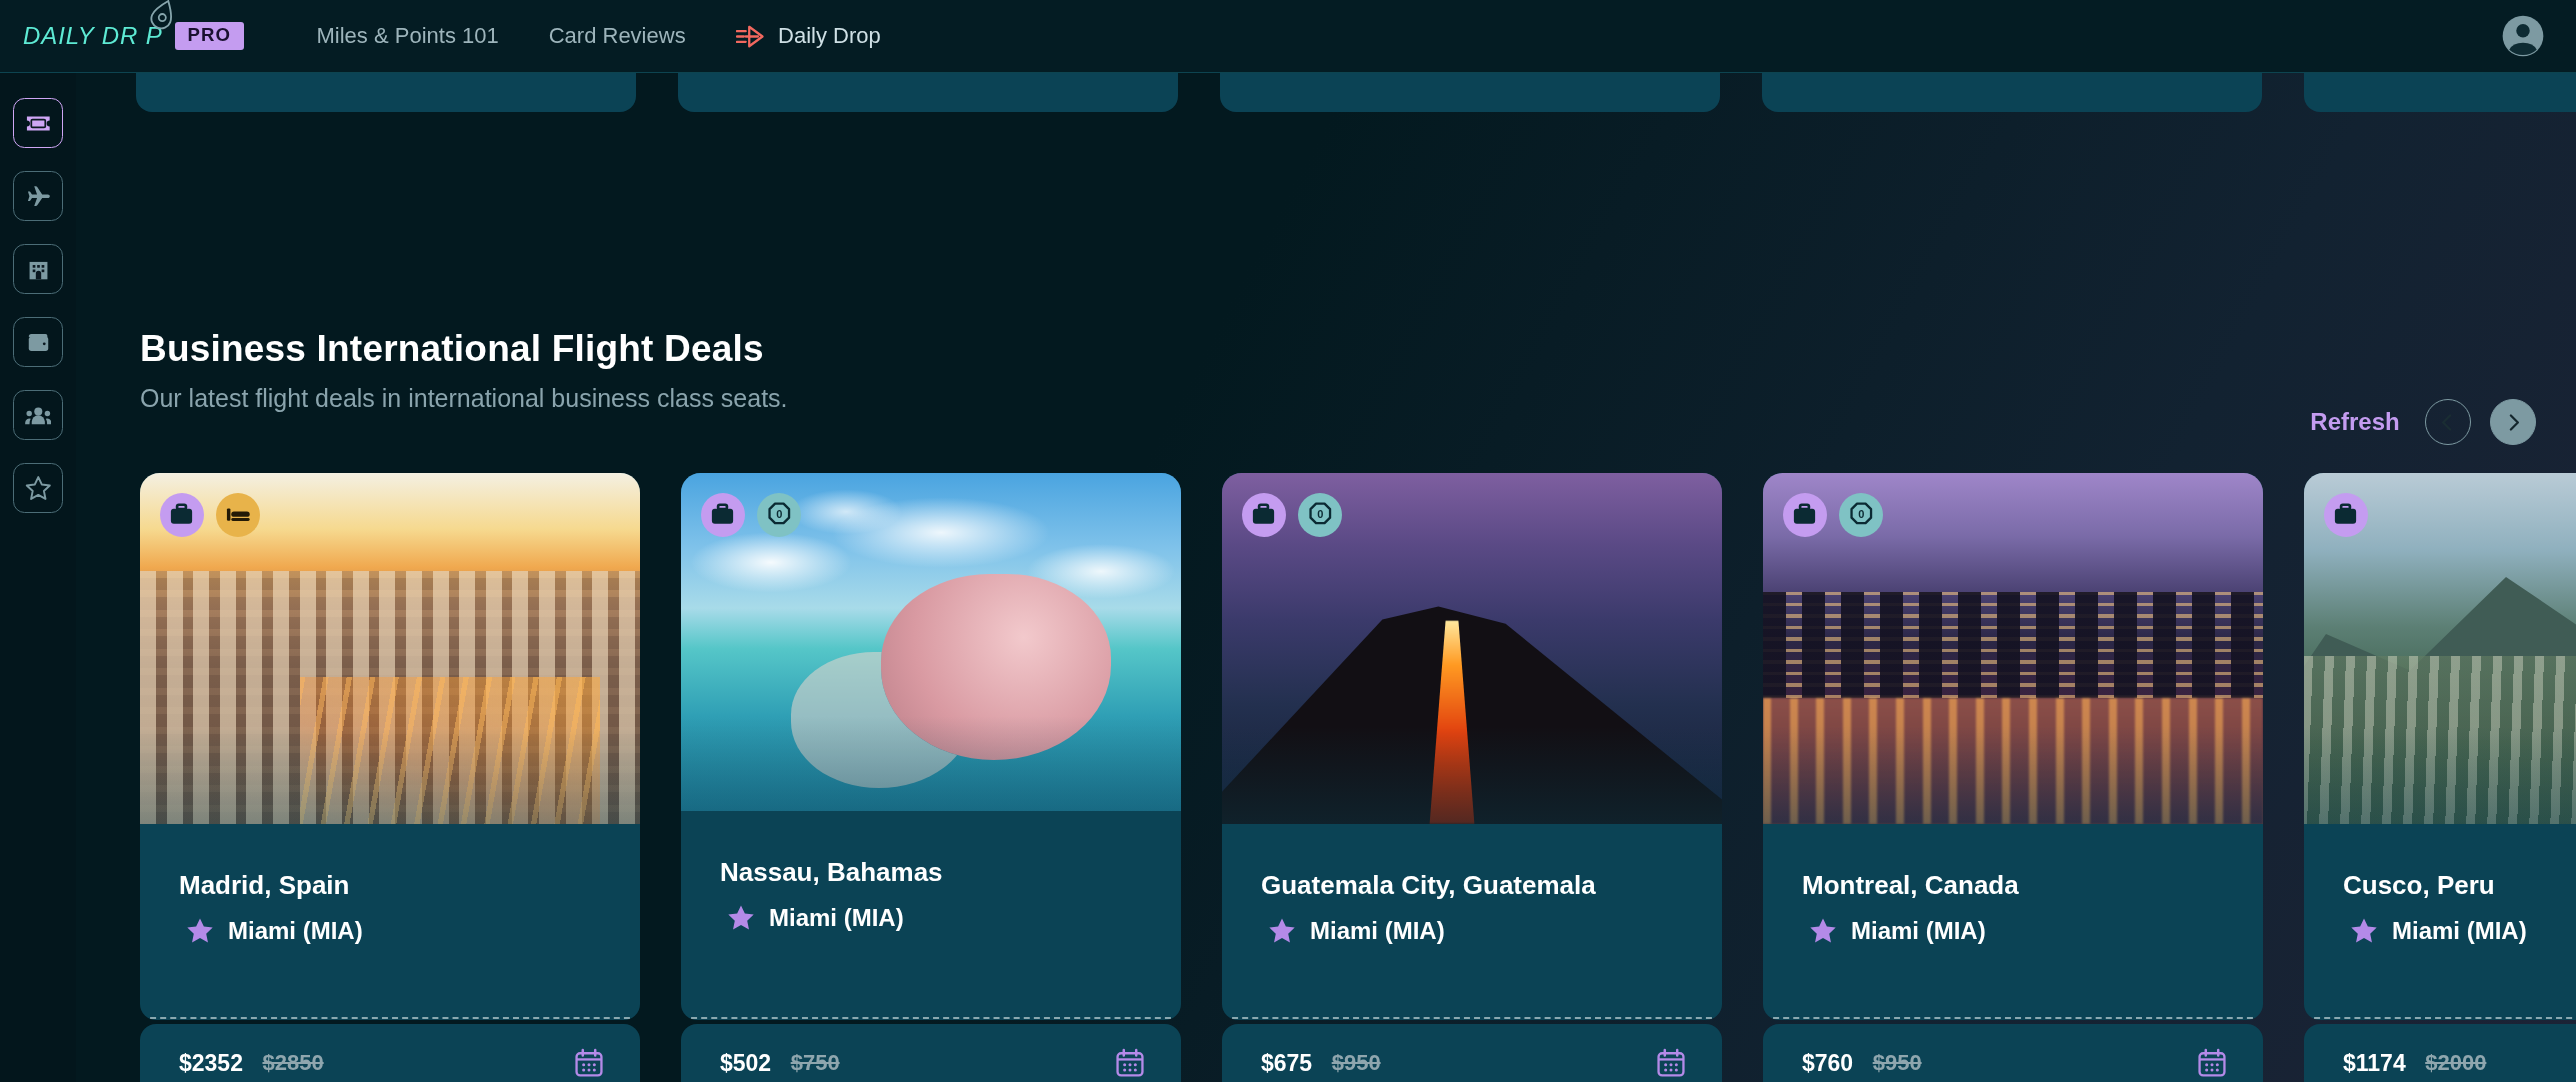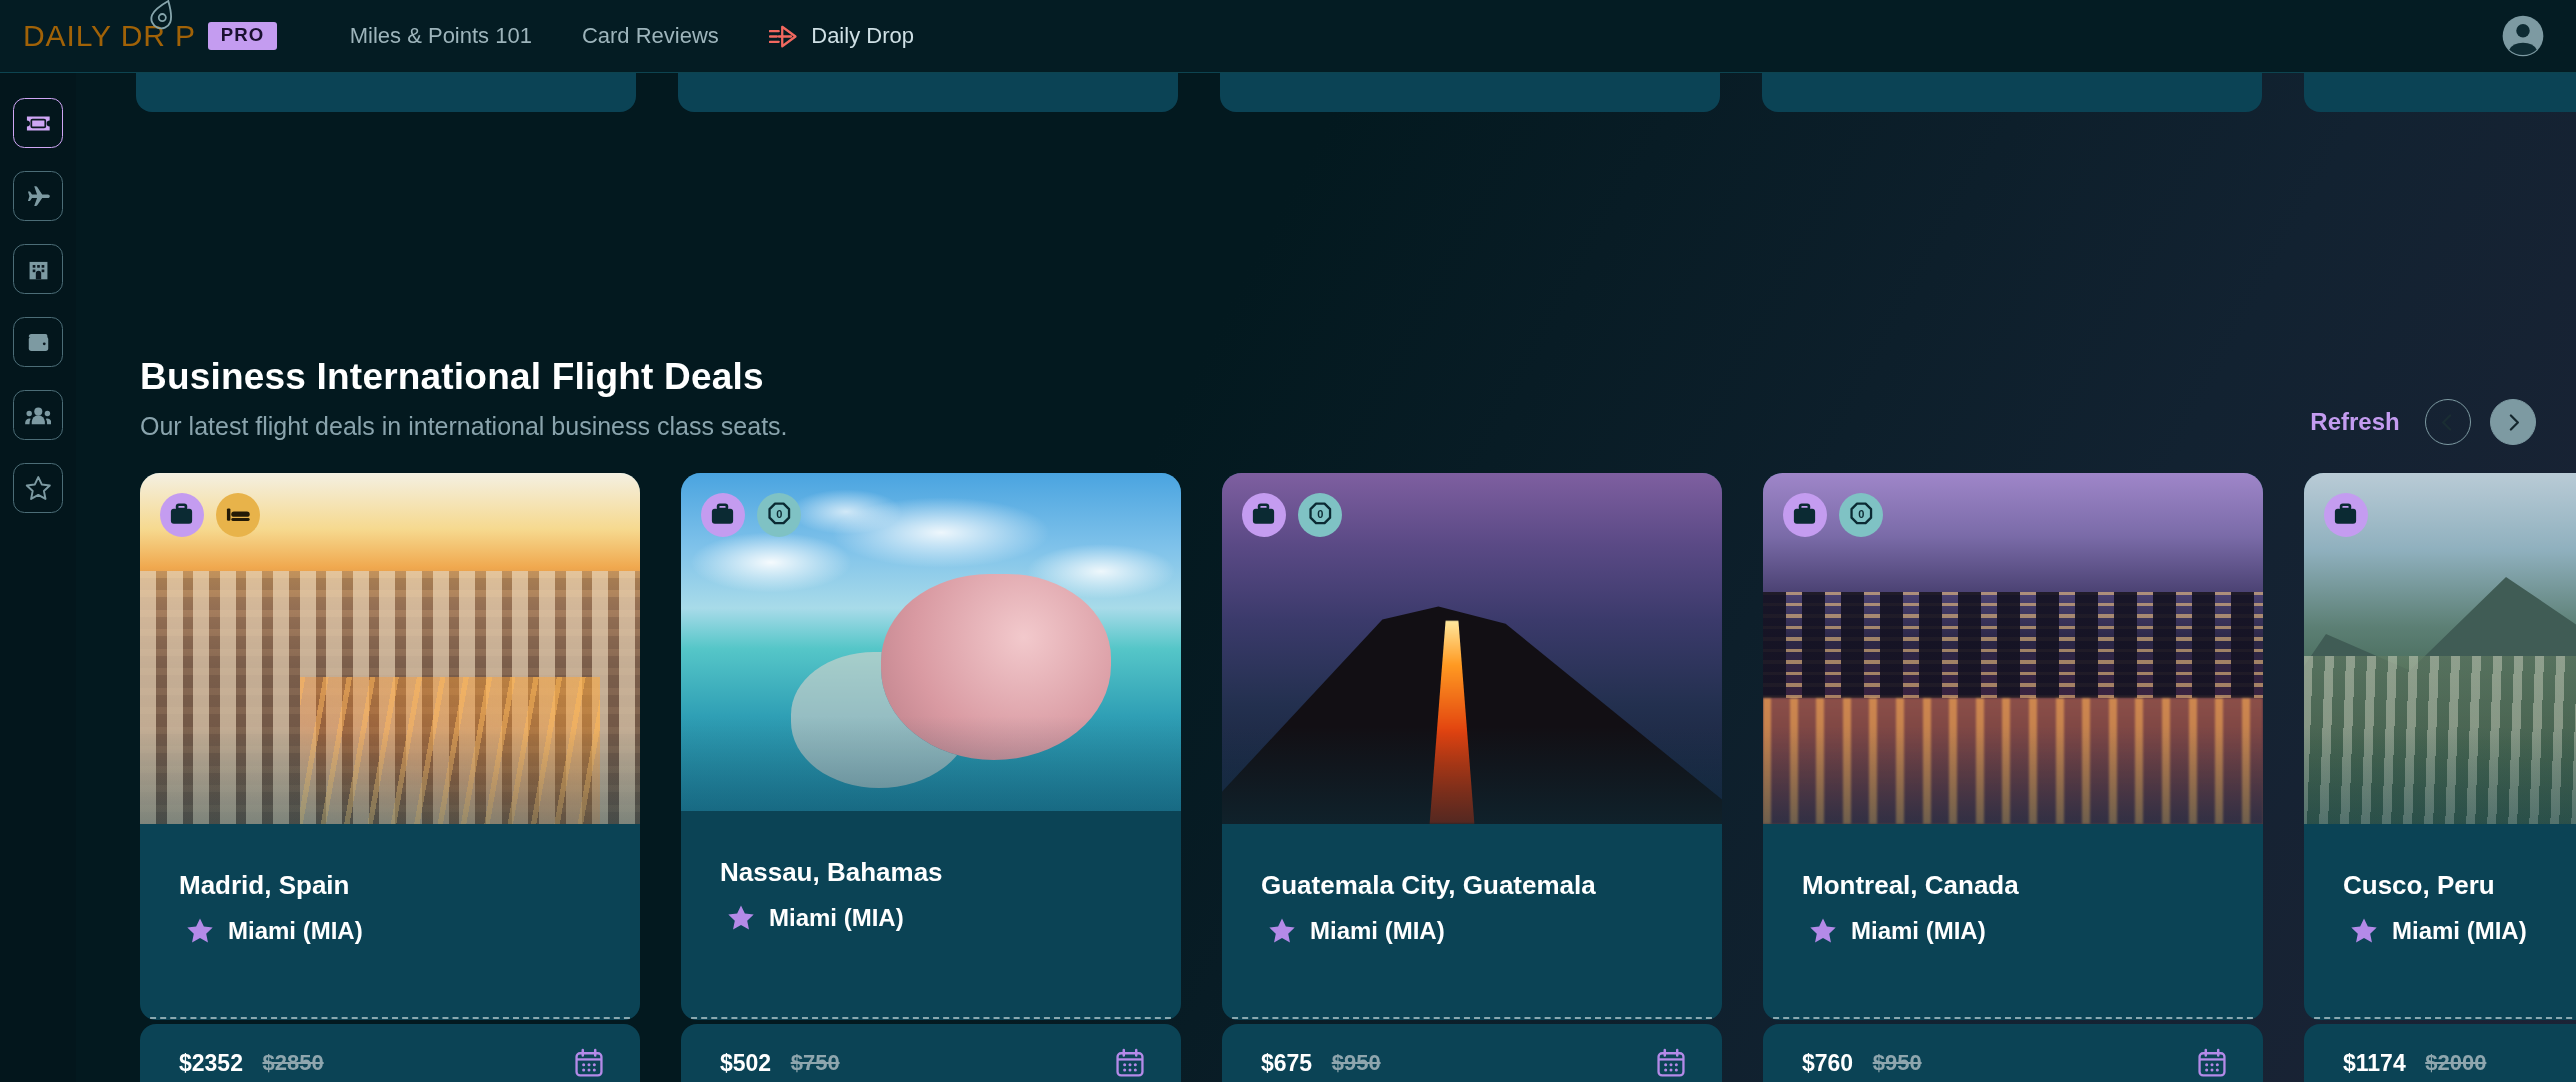--- a/index.html
+++ b/index.html
@@ -31,26 +31,27 @@
     align-items: center;
     z-index: 50;
   }
   .brand {
     display: flex;
     align-items: center;
     gap: 12.4px;
     margin-left: 23px;
   }
   .brand-word {
-    font-size: 30px;
+    font-size: 24px;
     letter-spacing: 0.9px;
-    color: #a16207;
+    color: #5eead4;
     font-weight: 400;
     position: relative;
     white-space: nowrap;
+    font-style: italic;
   }
   .brand-drop-icon {
     position: absolute;
     left: 149px;
     top: -1.8px;
     width: 26.6px; height: 32px;
   }
   .pro-badge {
     background: #c49cf0;
     color: #1a1030;
@@ -145,21 +146,20 @@
     position: absolute;
     top: 255px;
     left: 64px;
     right: 0;
   }
   .sec-title {
     font-size: 37px;
     font-weight: bold;
     color: #ffffff;
     letter-spacing: 0.2px;
-    margin-top: 28px;
   }
   .sec-sub {
     margin-top: 14px;
     font-size: 25px;
     color: #8aa4ad;
   }
 
   .head-controls {
     position: absolute;
     top: 326px;

